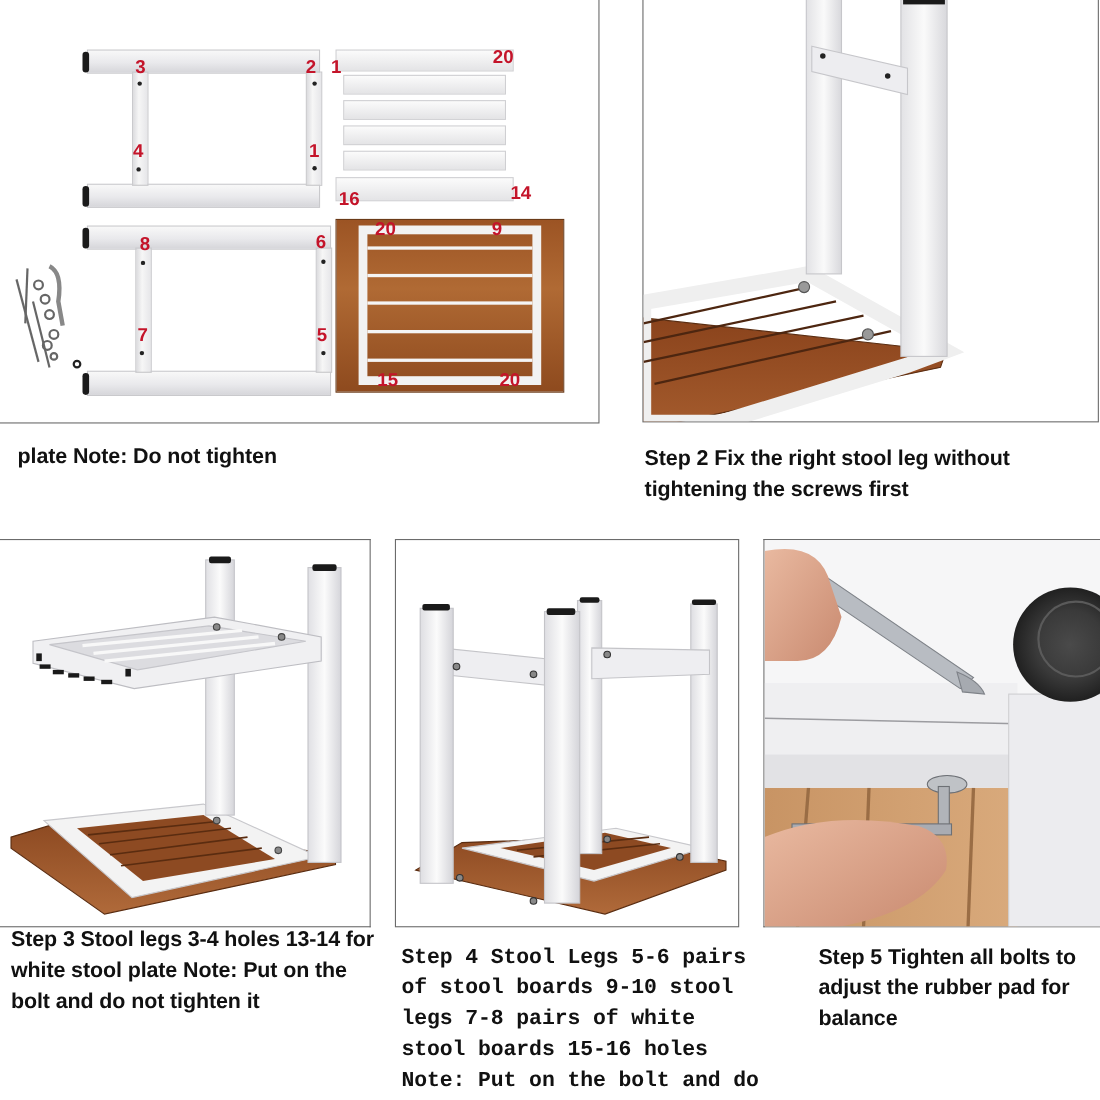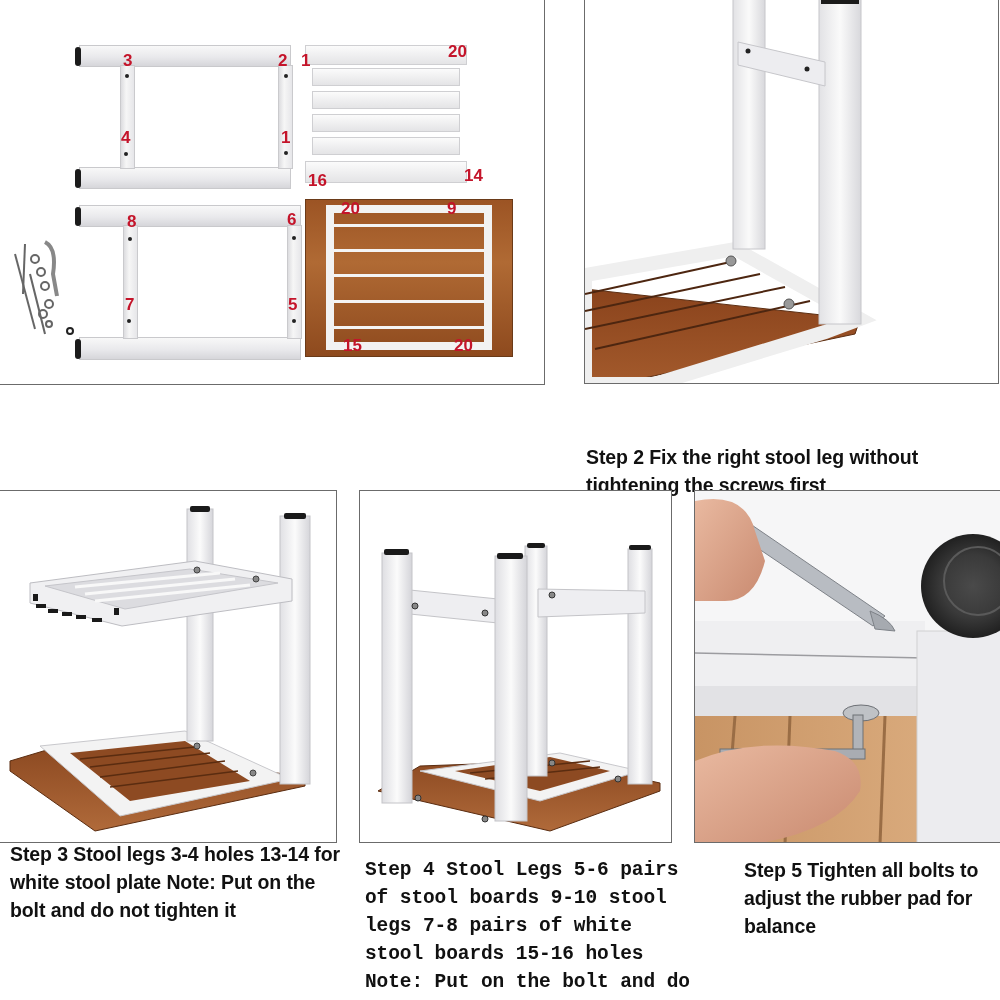--- a/index.html
+++ b/index.html
@@ -9,21 +9,21 @@
   .panel { position: absolute; overflow: hidden; background: #fff; }
   .frame-tl { left: -2px; top: -2px; width: 547px; height: 387px; border: 1.5px solid #6b6b6b; }
   .frame-tr { left: 584px; top: -2px; width: 415px; height: 386px; border: 1.5px solid #6b6b6b; }
   .frame-a { left: 0px; top: 490px; width: 337px; height: 353px; border: 1.5px solid #6b6b6b; border-left: none; }
   .frame-b { left: 359px; top: 490px; width: 313px; height: 353px; border: 1.5px solid #6b6b6b; }
   .frame-c { left: 694px; top: 490px; width: 306px; height: 353px; border: 1.5px solid #6b6b6b; border-right: none; }
 
   .caption { position: absolute; font-weight: bold; color: #111; font-size: 19.5px; line-height: 28px; letter-spacing: -0.1px; }
   .cap1 { left: 10px; top: 401px; width: 570px; }
   .cap1 .l2 { padding-left: 6px; display: block; }
-  .cap2 { left: 586px; top: 403px; width: 410px; margin-top: 40px; }
+  .cap2 { left: 586px; top: 403px; width: 410px; }
   .cap3 { left: 10px; top: 830px; width: 340px; margin-top: 10px; }
   .cap4 { left: 365px; top: 856px; width: 330px; font-family: Liberation Mono, monospace; }
   .cap5 { left: 744px; top: 856px; width: 296px; }
 
   
   .tube { position: absolute; background: linear-gradient(180deg, #f8f8f8 0%, #e9e9ec 55%, #d6d6da 100%); border: 1px solid #c9c9cc; }
   .vtube { position: absolute; background: linear-gradient(90deg, #dcdcdf 0%, #f6f6f6 40%, #e6e6e9 100%); border: 1px solid #cacacd; }
   .cap-end { position: absolute; background: #1b1b1b; border-radius: 3px; }
   .hole { position: absolute; width: 4px; height: 4px; border-radius: 50%; background: #222; }
   .num { position: absolute; color: #c4142a; font-weight: bold; font-size: 17px; font-family: "Liberation Sans", sans-serif; }
@@ -107,20 +107,21 @@
     <div style="position:absolute;left:335px;top:301px;width:150px;height:3px;background:#f4f4f4;"></div>
     <div style="position:absolute;left:335px;top:327px;width:150px;height:3px;background:#f4f4f4;"></div>
     <span class="num" style="left:342px;top:200px">20</span>
     <span class="num" style="left:448px;top:200px">9</span>
     <span class="num" style="left:344px;top:337px">15</span>
     <span class="num" style="left:455px;top:337px">20</span>
   </div>
 </div>
 
 <div class="caption cap1">
+  <span class="l2">plate Note: Do not tighten</span>
 </div>
 
 <div class="panel frame-tr">
 
   <svg width="415" height="386" viewBox="0 0 415 386" style="position:absolute;left:0;top:0">
     <defs>
       <linearGradient id="w2" x1="0" y1="0" x2="0" y2="1">
         <stop offset="0" stop-color="#8a431c"></stop>
           <stop offset="1" stop-color="#a35a2c"></stop>
       </linearGradient>

